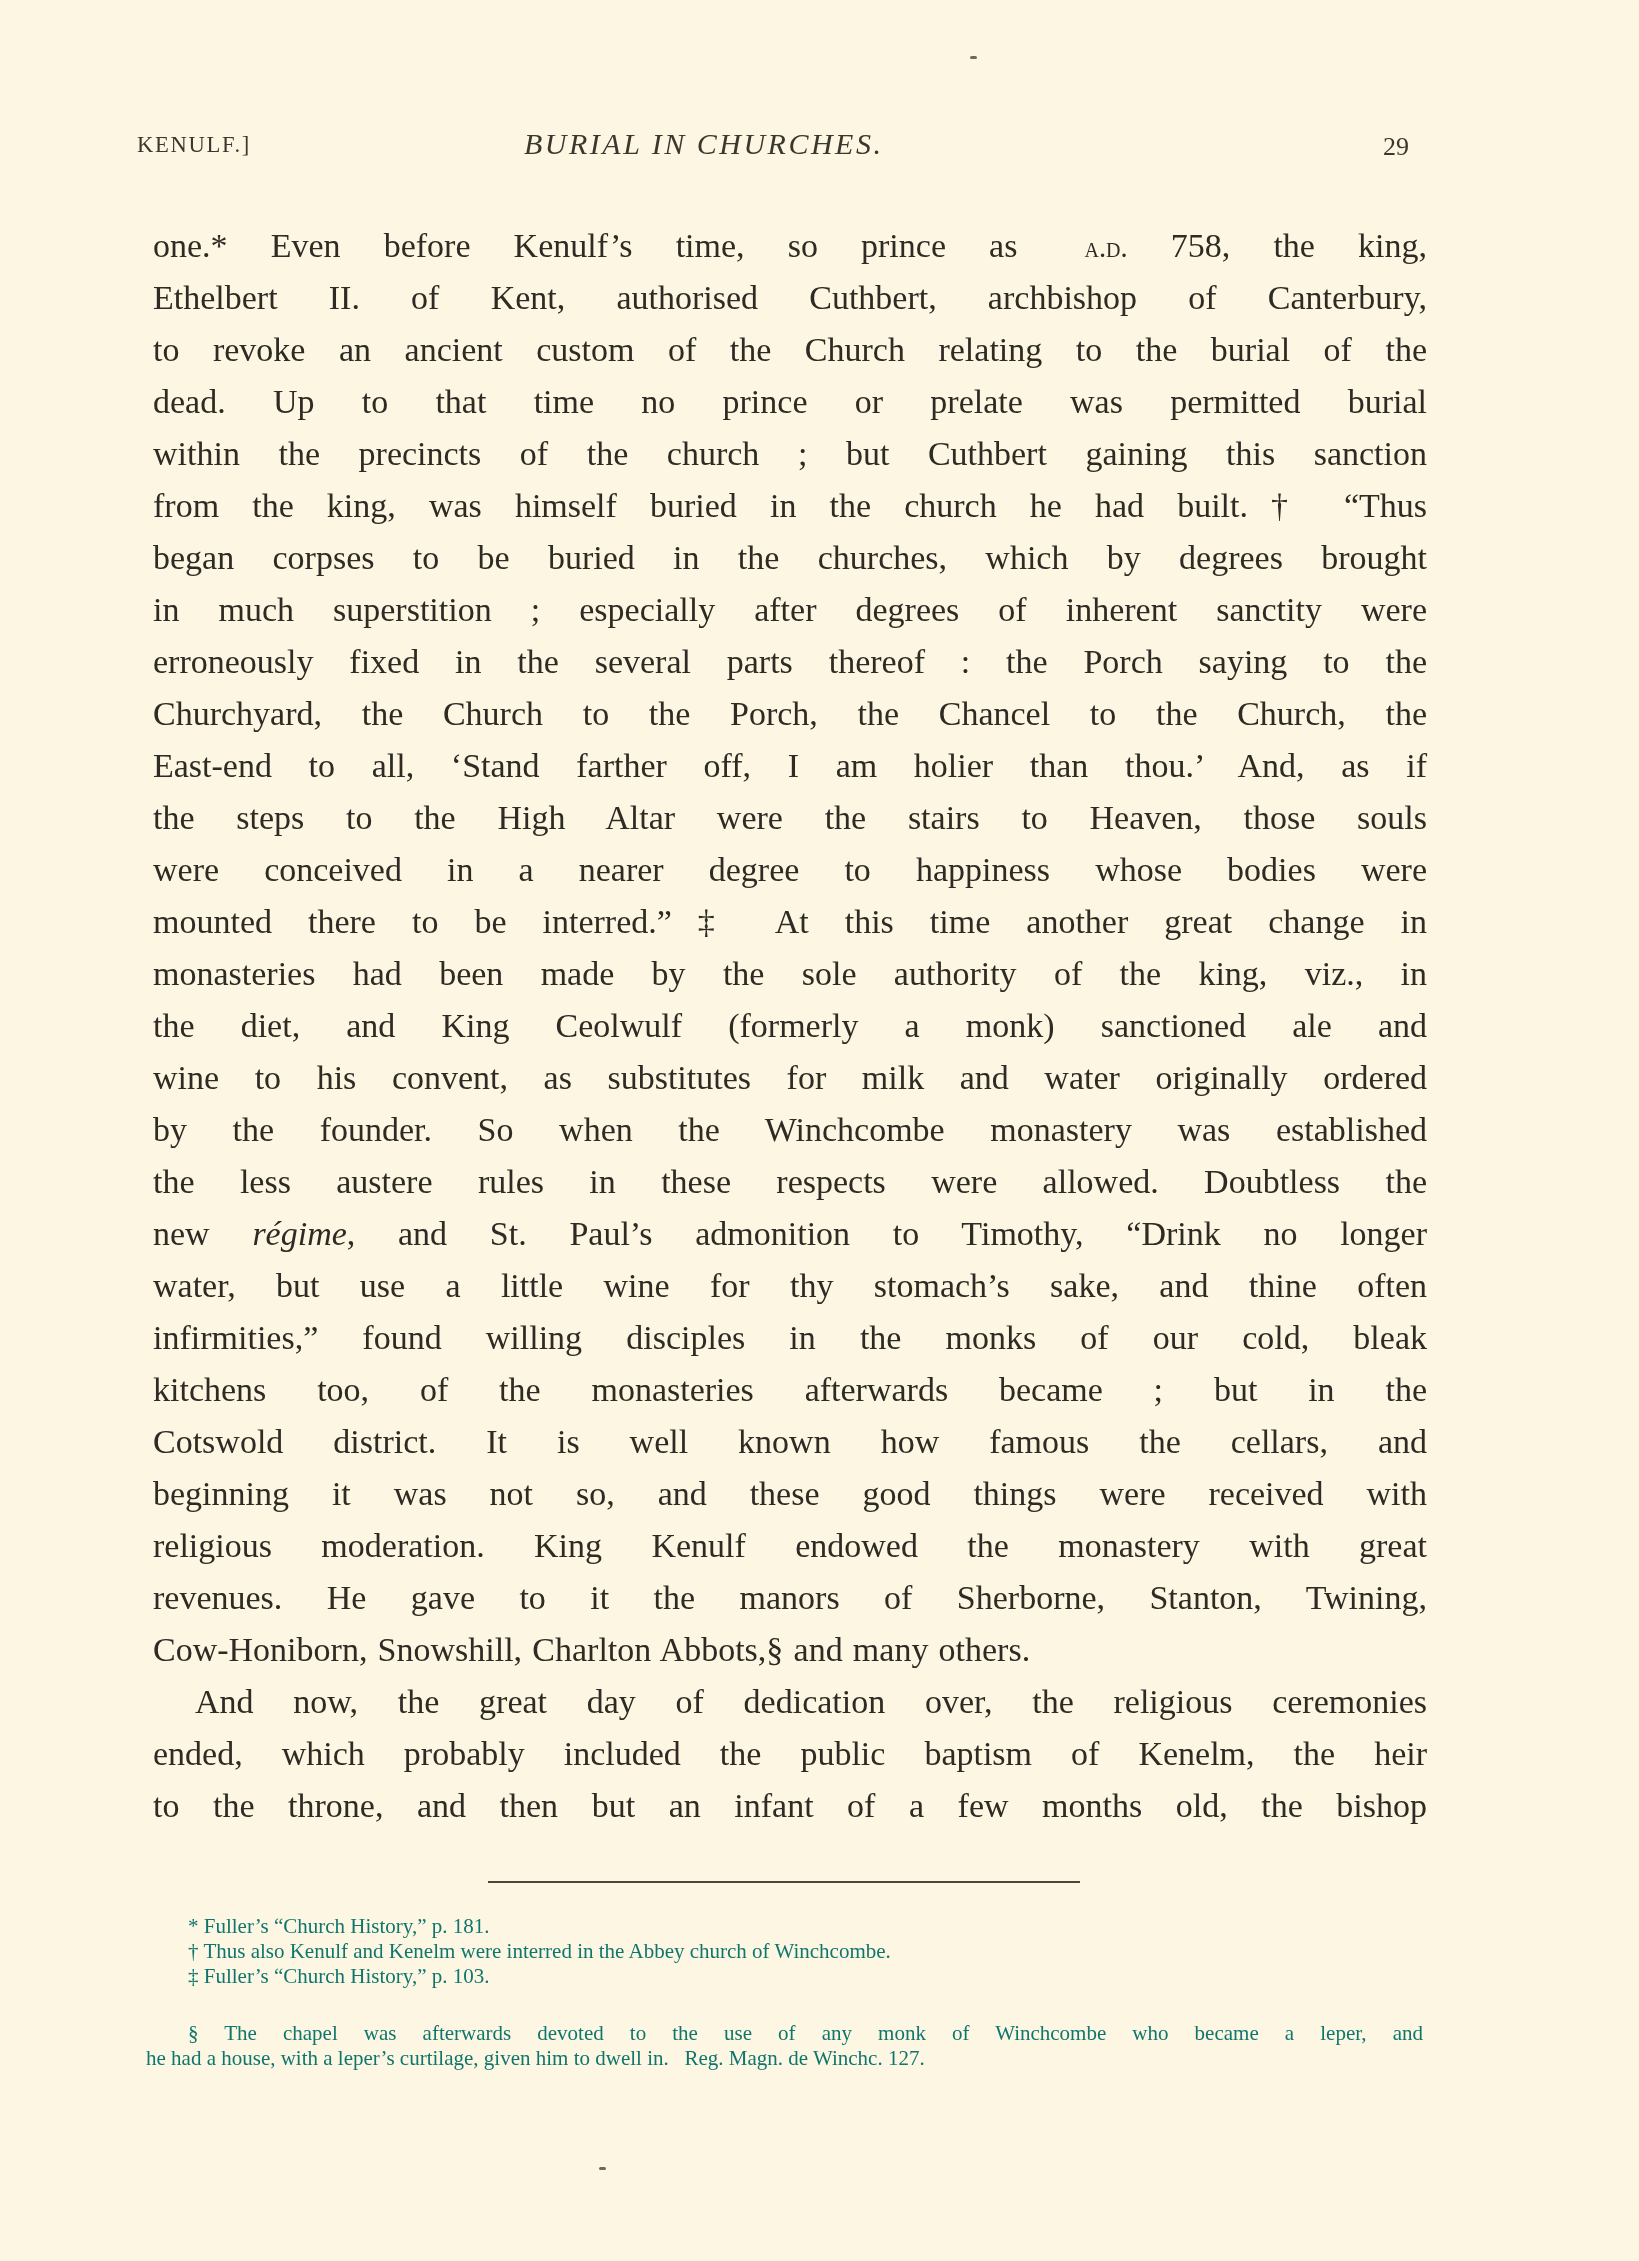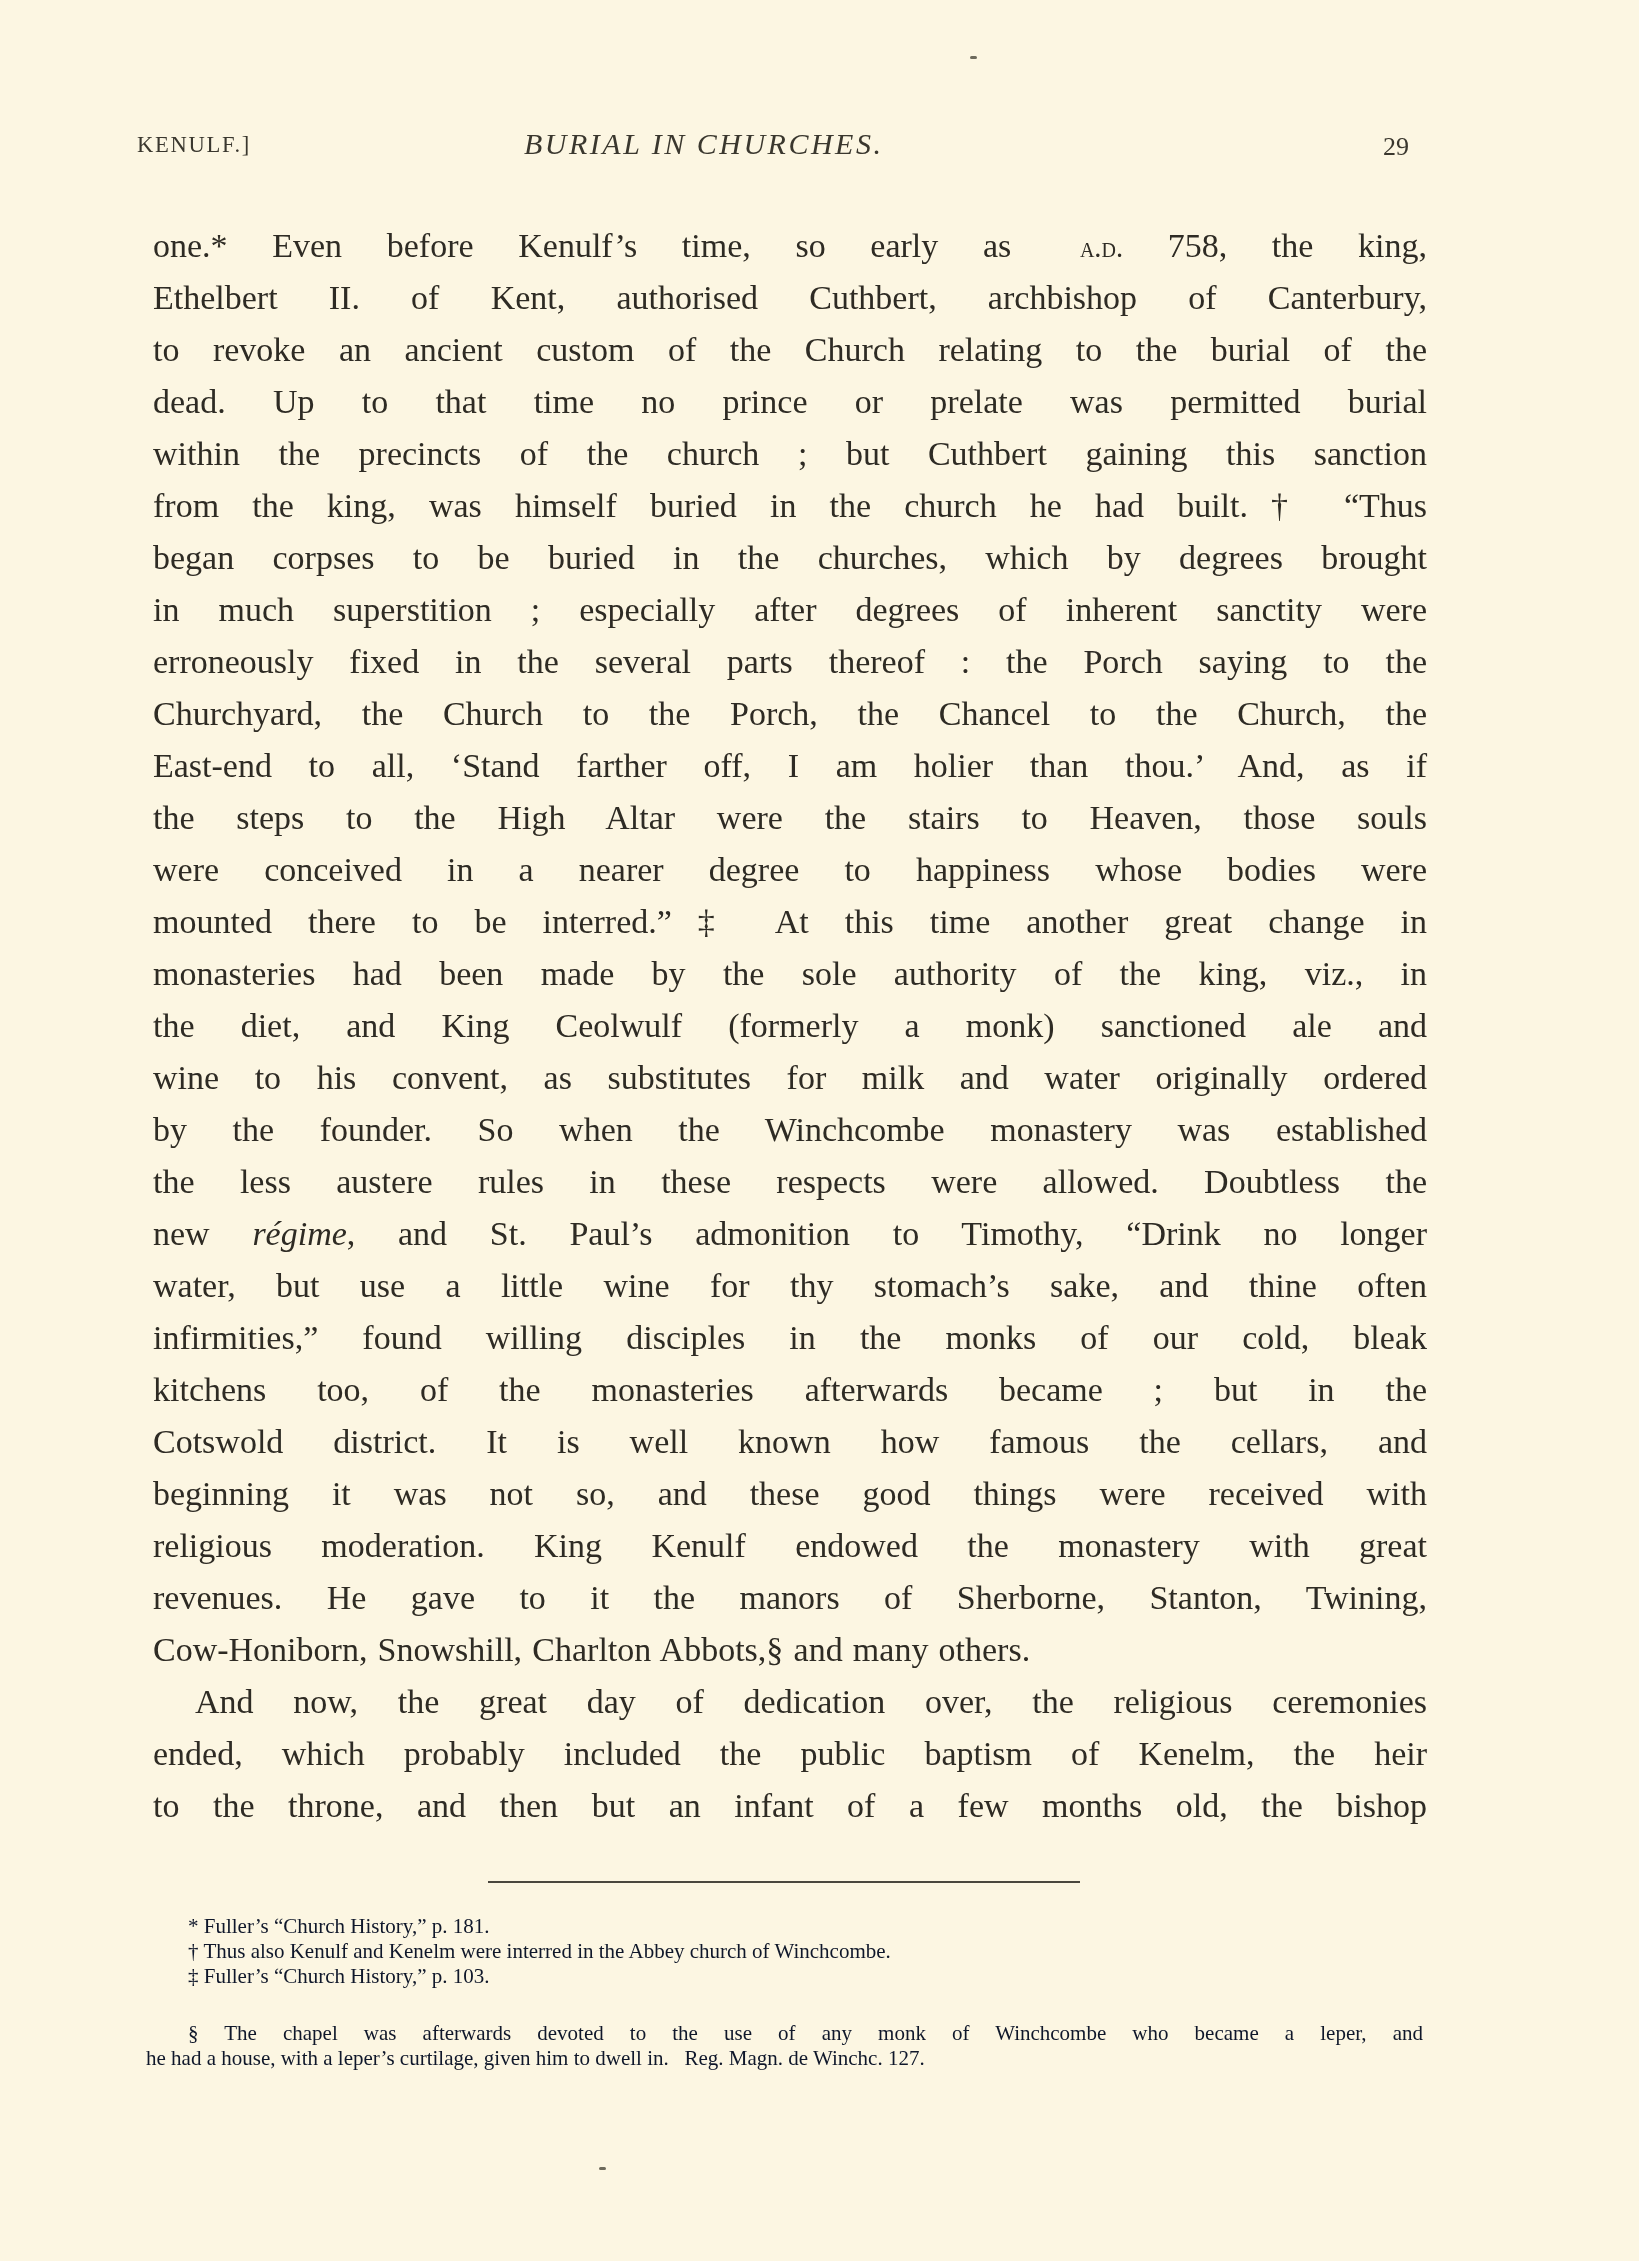--- a/index.html
+++ b/index.html
@@ -85,21 +85,21 @@
       position: absolute;
       left: 146px;
       top: 1914px;
       width: 1277px;
     }
     .fn-line {
       height: 25px;
       line-height: 25px;
       font-size: 21px;
       white-space: nowrap;
-      color: #0f172a;
+      color: #0f766e;
     }
     .fn-line.indent {
       padding-left: 42px;
     }
     .fn-line.just {
       text-align: justify;
       text-align-last: justify;
       margin-top: 32px;
     }
     .sc {
@@ -115,21 +115,21 @@
 <div class="speck" style="left:970px;top:56px;width:6.7px;height:3.4px;"></div>
 <div class="speck" style="left:599px;top:2167px;width:6.7px;height:3.4px;"></div>
 
 <div class="running-head">
   <span class="rh-left">KENULF.]</span>
   <span class="rh-center">BURIAL IN CHURCHES.</span>
   <span class="rh-right">29</span>
 </div>
 
 <div class="body-text">
-  <div class="line"><span>one.* Even before Kenulf’s time, so early as </span><span class="sc">a.d.</span><span> 758, the king,</span></div>
+  <div class="line"><span>one.* Even before Kenulf’s time, so prince as </span><span class="sc">a.d.</span><span> 758, the king,</span></div>
   <div class="line">Ethelbert II. of Kent, authorised Cuthbert, archbishop of Canterbury,</div>
   <div class="line">to revoke an ancient custom of the Church relating to the burial of the</div>
   <div class="line">dead. Up to that time no prince or prelate was permitted burial</div>
   <div class="line">within the precincts of the church ; but Cuthbert gaining this sanction</div>
   <div class="line">from the king, was himself buried in the church he had built.† “Thus</div>
   <div class="line">began corpses to be buried in the churches, which by degrees brought</div>
   <div class="line">in much superstition ; especially after degrees of inherent sanctity were</div>
   <div class="line">erroneously fixed in the several parts thereof : the Porch saying to the</div>
   <div class="line">Churchyard, the Church to the Porch, the Chancel to the Church, the</div>
   <div class="line">East-end to all, ‘Stand farther off, I am holier than thou.’ And, as if</div>

